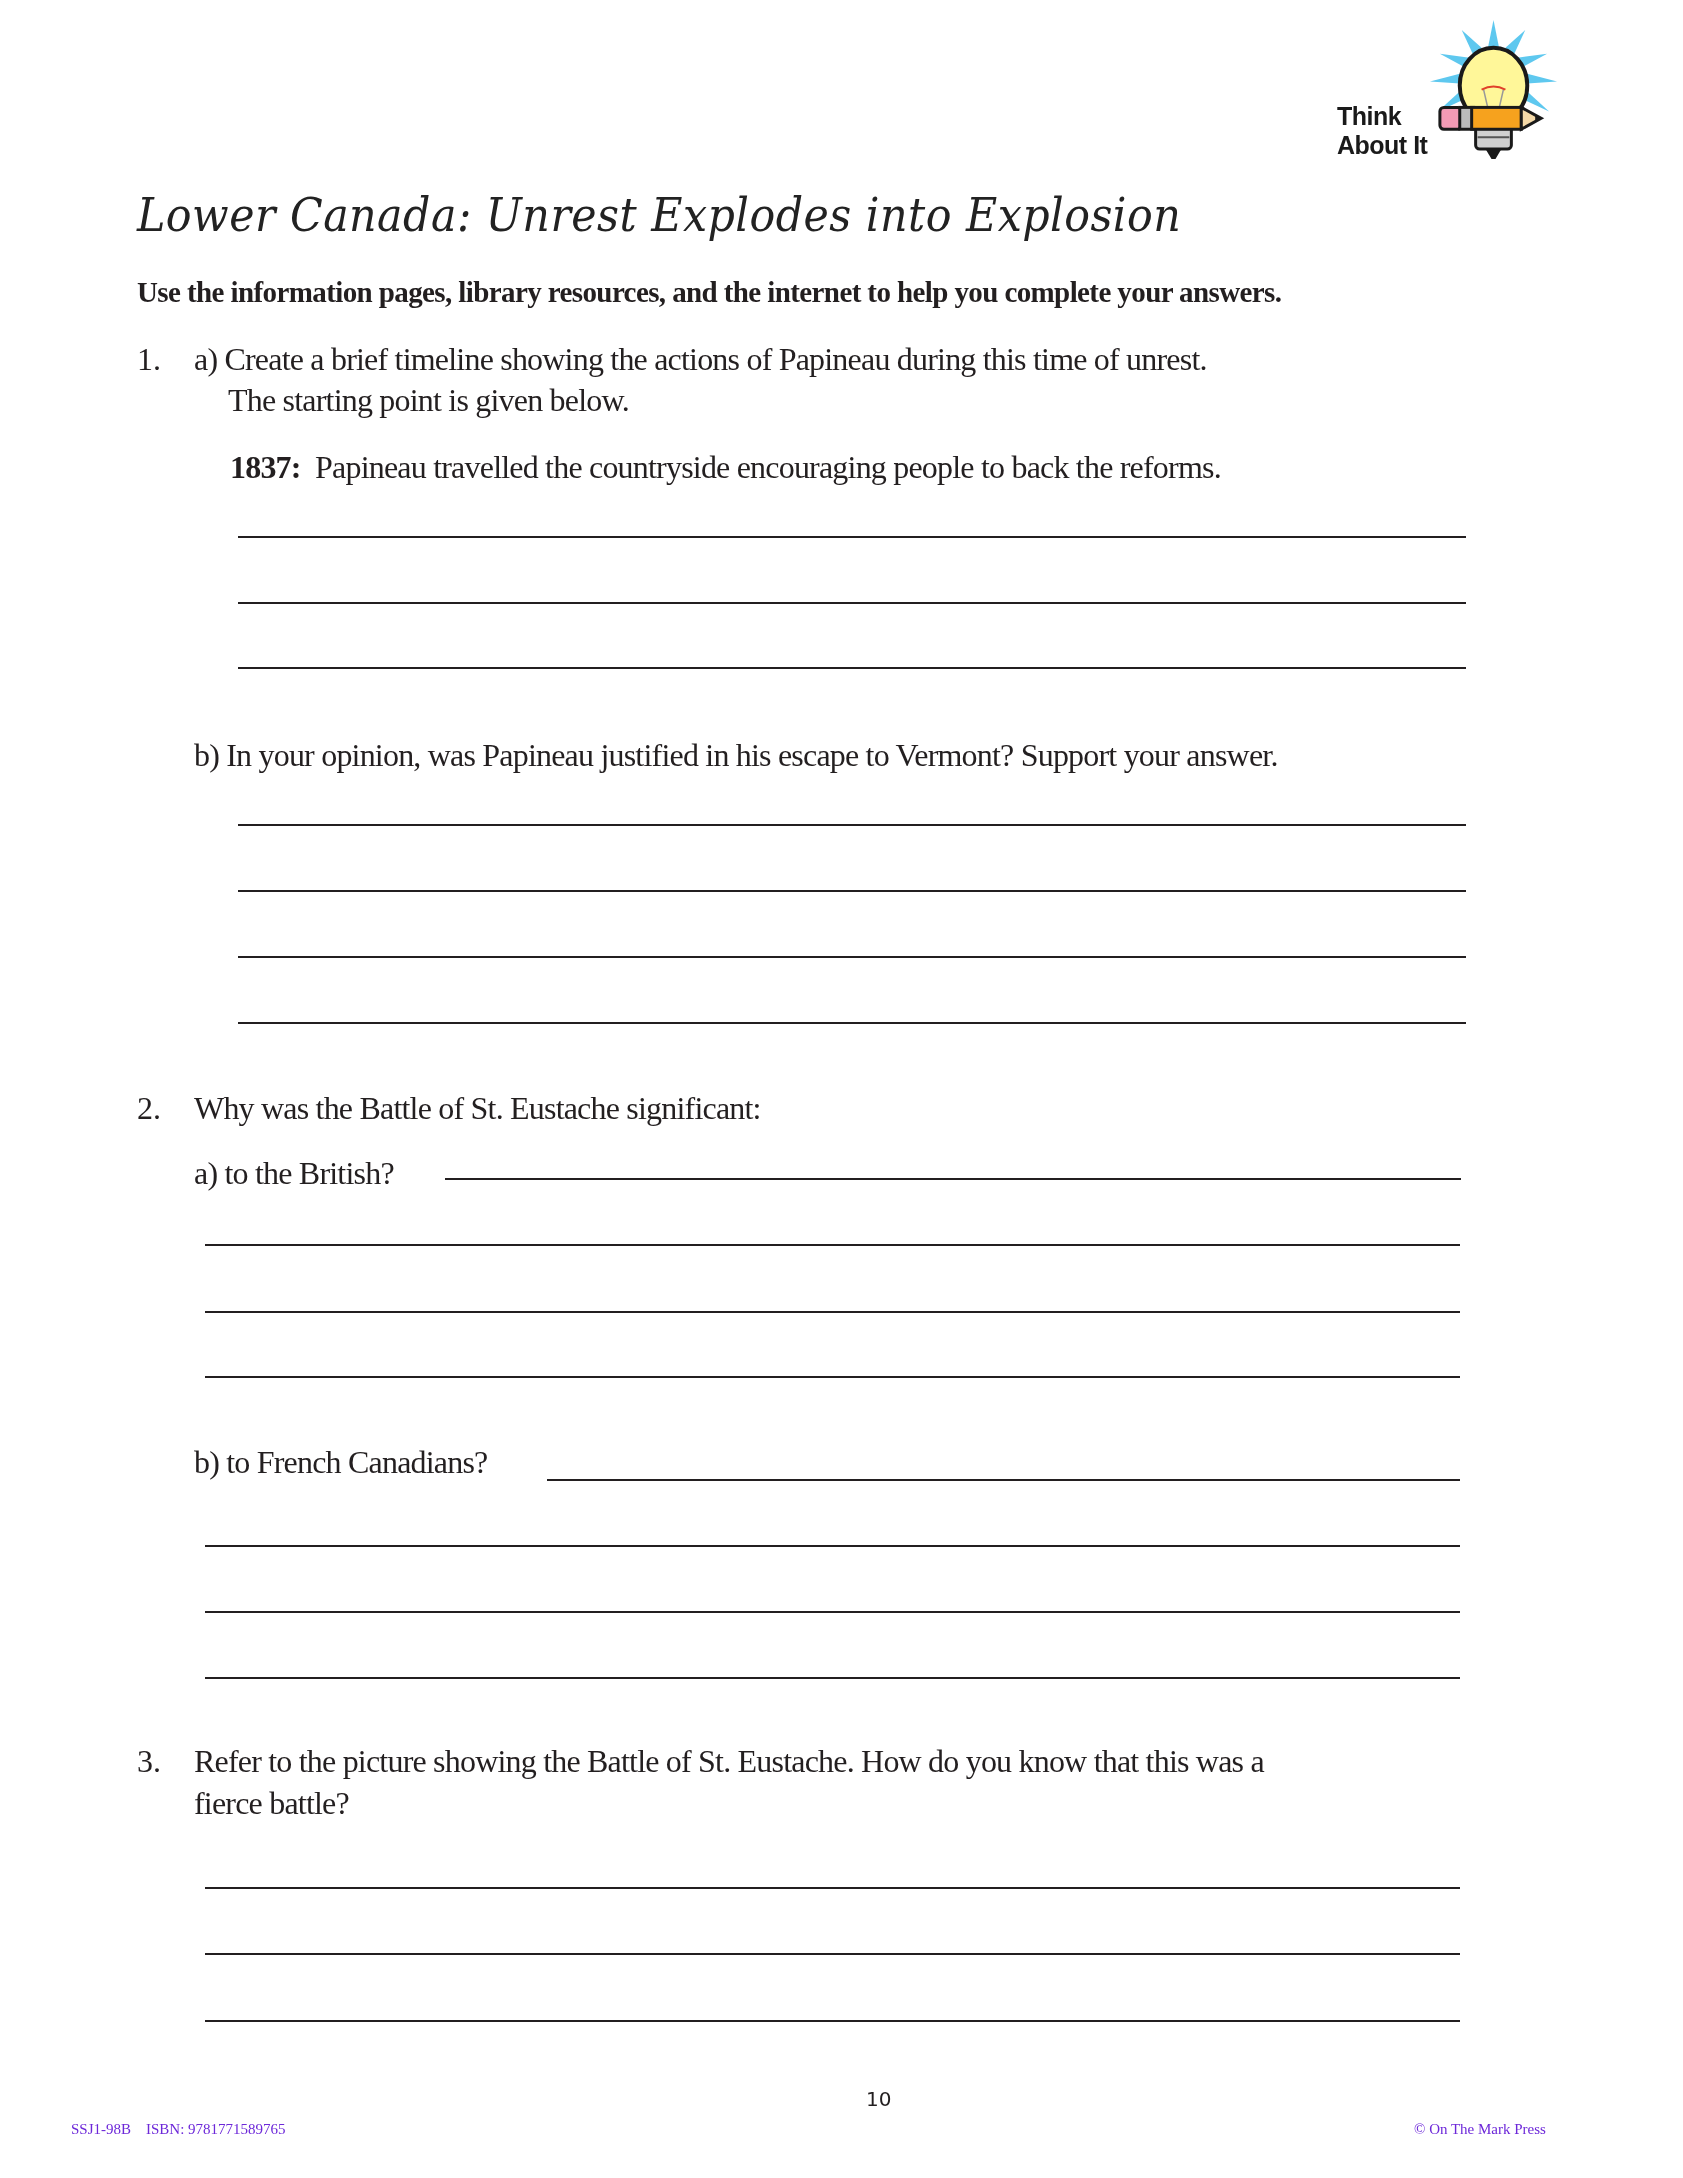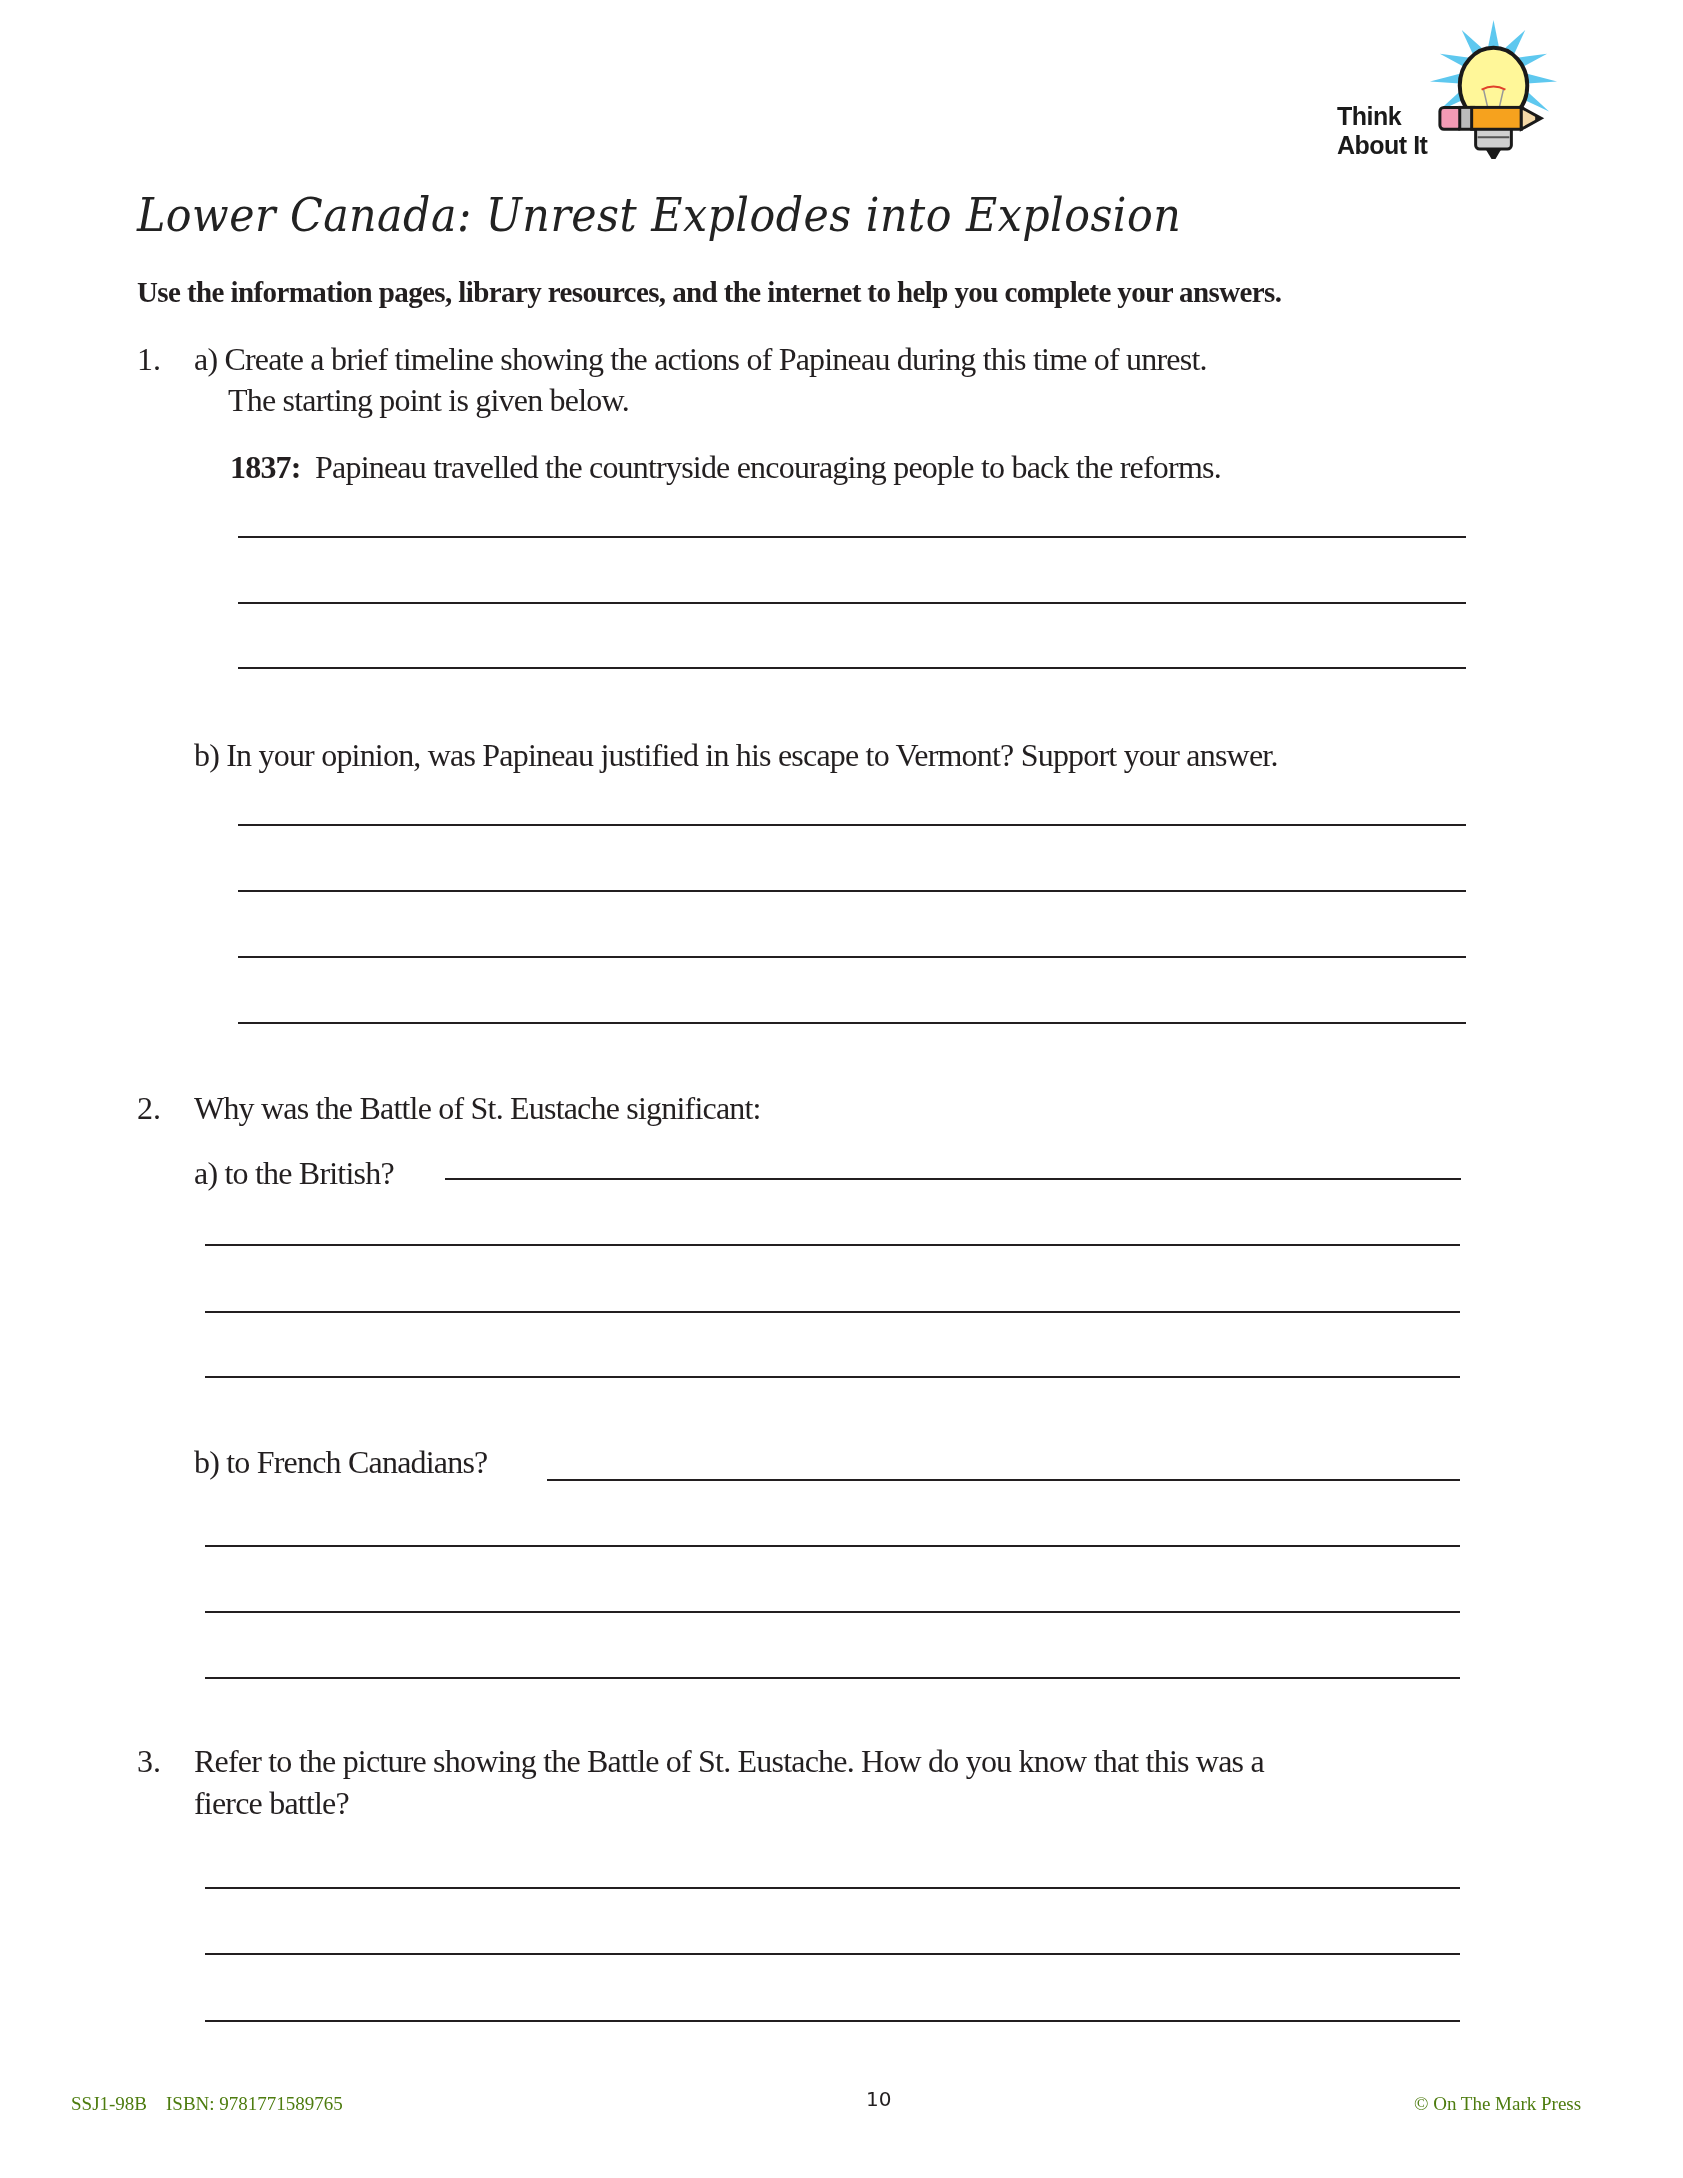--- a/index.html
+++ b/index.html
@@ -16,21 +16,21 @@
     .title { left: 137px; top: 188px; font-family: "DejaVu Serif", serif; font-size: 46px;
              font-style: italic; letter-spacing: 0.5px; color: #222; transform: scaleX(0.93); transform-origin: left; }
     .instructions { left: 137px; top: 276px; font-weight: bold; font-size: 29px; letter-spacing: -0.6px; }
 
     .qtext { font-size: 32px; letter-spacing: -0.8px; line-height: 40px; white-space: nowrap; text-align: right; }
     .qnum { font-size: 32px; }
     .bold { font-weight: bold; }
 
     .line { position: absolute; height: 0; border-top: 2px solid #231f20; }
 
-    .footer { font-size: 19px; color: #4d7c0f; }
+    .footer { font-size: 15px; color: #6d28d9; margin-top: 28px; }
     .footer-page { font-size: 20px; font-family: "DejaVu Sans", sans-serif; margin-left: 36px; }
   </style>
 </head>
 <body>
 
 <div class="abs badge">
   <div class="badge-text">
     <div>Think</div>
     <div>About It</div>
   </div>

